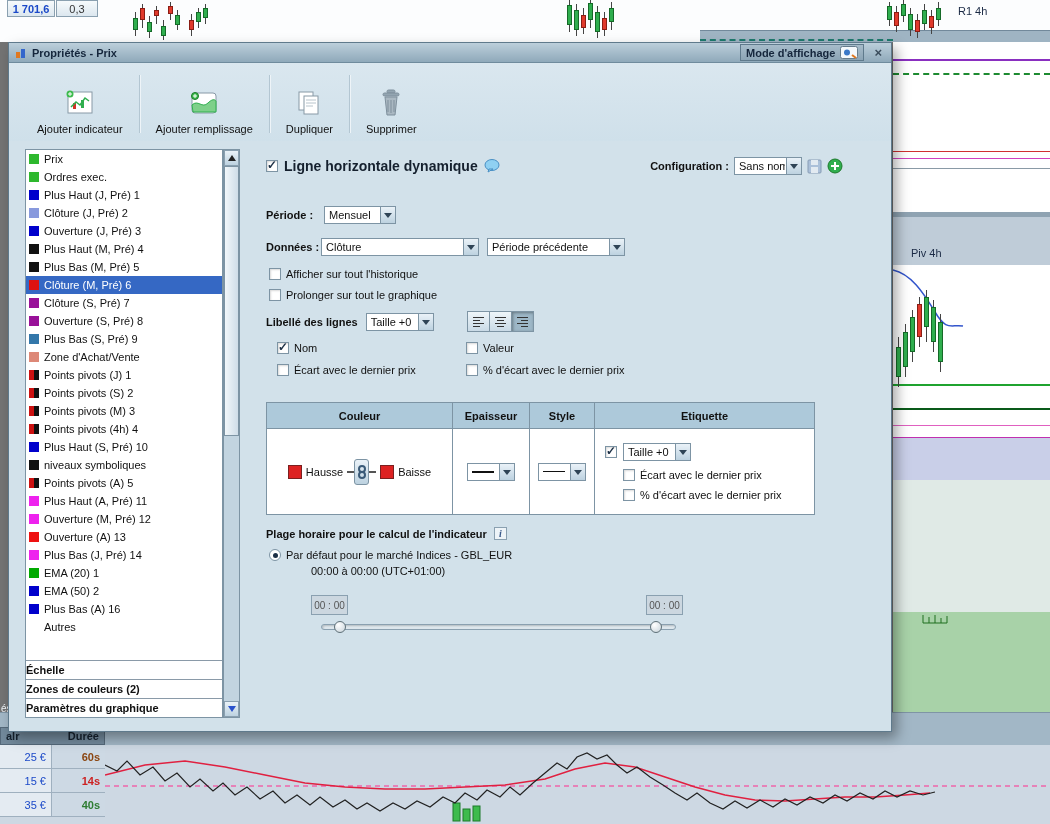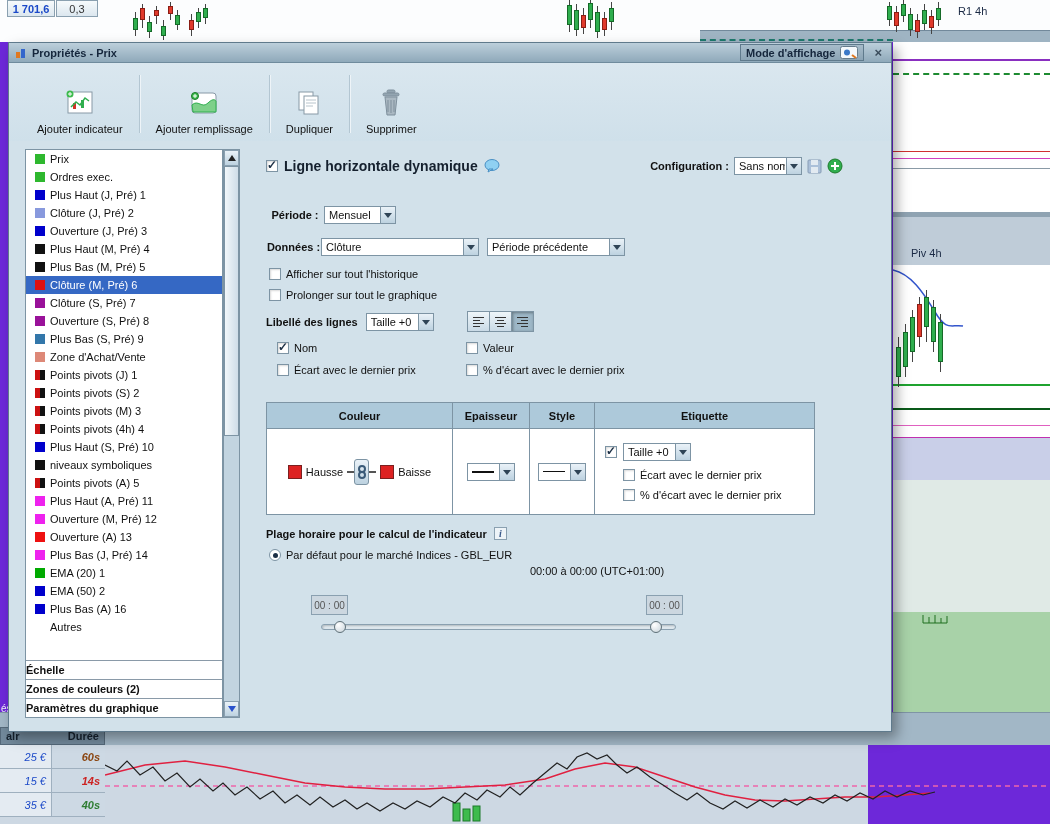--- a/index.html
+++ b/index.html
@@ -1,20 +1,20 @@
 <!DOCTYPE html>
 <html><head>
 <meta charset="utf-8">
 <style>
   * { box-sizing: border-box; margin: 0; padding: 0; }
   body { margin:0; background:#e8edf2; }
   .screen {
     position:relative; width:1050px; height:824px; overflow:hidden;
     font-family:"Liberation Sans", sans-serif; font-size:11px; color:#111;
-    background:#6d28d9;
+    background:#737373;
   }
   
   .bg-top{position:absolute;left:0;top:0;width:1050px;height:42px;background:#fcfdfe;z-index:1;}
   .pc{position:absolute;top:0;height:17px;border:1px solid #8aa0b0;background:linear-gradient(#f6fafc,#dce7ef);
       display:flex;align-items:center;justify-content:center;}
   .topband{position:absolute;left:700px;top:30px;width:350px;height:12px;background:#9fb4c3;border-top:1px solid #72899b;}
   .tealdash{position:absolute;left:700px;top:39px;width:193px;border-top:2px dashed #1d7a6e;}
   .r1{position:absolute;left:958px;top:5px;color:#1b2a45;}
   
   .cw{position:absolute;width:1px;background:#444;}
@@ -23,21 +23,21 @@
   .bg-right{position:absolute;left:893px;top:42px;width:157px;height:670px;background:#fff;overflow:hidden;z-index:1;}
   .hline{position:absolute;left:0;width:100%;}
   .dashgreen{border-top:2px dashed #1d8a30;height:0;}
   .rband{position:absolute;left:0;width:100%;}
   .piv{position:absolute;left:18px;top:205px;color:#1b2a45;}
   
   .band{position:absolute;left:0;top:712px;width:1050px;height:33px;background:#a2b7c6;border-top:1px solid #7f95a5;z-index:2;}
   .frag-es{position:absolute;left:1px;top:703px;color:#f0f4f8;font-size:10px;z-index:3;}
   .mini-head{position:absolute;left:0;top:727px;width:105px;height:18px;background:#72899b;border:1px solid #55697a;
      display:flex;align-items:center;justify-content:space-between;padding:0 5px;z-index:3;color:#16222e;font-weight:bold;}
-  .bg-bottom{position:absolute;left:0;top:745px;width:868px;height:79px;background:#cdd8e3;z-index:1;font-style:italic;}
+  .bg-bottom{position:absolute;left:0;top:745px;width:1050px;height:79px;background:#cdd8e3;z-index:1;}
   .mini-table{position:absolute;left:0;top:0;width:105px;}
   .mrow{display:flex;height:24px;border-bottom:1px solid #9fb0bf;}
   .mc1{width:52px;background:#e4ebf2;border-right:1px solid #9fb0bf;display:flex;align-items:center;justify-content:flex-end;
       padding-right:5px;color:#1b49c8;}
   .mc2{width:53px;background:#cdd9e4;display:flex;align-items:center;justify-content:flex-end;padding-right:5px;font-weight:bold;}
   .osc{position:absolute;left:105px;top:0;}
   
   .dialog{position:absolute;left:8px;top:42px;width:884px;height:690px;background:#d2e1ea;border:1px solid #5f7a8c;
      box-shadow:5px 6px 12px rgba(0,0,0,.35);z-index:10;}
   .titlebar{height:20px;background:linear-gradient(#bccfdb,#8fa9ba);display:flex;align-items:center;padding:0 6px;
@@ -48,34 +48,34 @@
      padding:1px 5px;height:17px;color:#15263c;font-weight:bold;}
   .close{color:#3a4c5c;font-weight:bold;font-size:13px;cursor:default;padding:0 3px;}
   .toolbar{height:78px;display:flex;align-items:stretch;padding:4px 10px 0 14px;background:linear-gradient(#dae7ef,#cfe0ea);}
   .tbtn{display:flex;flex-direction:column;align-items:center;justify-content:flex-end;padding:4px 14px 6px;gap:6px;}
   .tdiv{width:1px;background:#b3c6d2;margin:8px 2px;box-shadow:1px 0 0 #eef4f8;}
   .content{position:absolute;top:98px;left:8px;right:8px;bottom:8px;}
   
   .listbox{position:absolute;left:8px;top:8px;width:198px;height:569px;background:#fff;border:1px solid #7d94a4;
      display:flex;flex-direction:column;overflow:hidden;}
   .list{flex:1;overflow:hidden;}
-  .li{display:flex;align-items:center;height:18px;padding-left:9px;cursor:default;}
+  .li{display:flex;align-items:center;height:18px;padding-left:3px;cursor:default;}
   .li .sw{width:10px;height:10px;margin-right:5px;flex:none;}
   .li.sel{background:#3568c4;color:#fff;}
   .sec{height:19px;border-top:1px solid #8a9aa8;font-weight:bold;display:flex;align-items:center;}
   .vscroll{position:absolute;left:206px;top:8px;width:17px;height:569px;background:#c2d4e0;border:1px solid #7d94a4;}
   .sbtn{position:absolute;left:0;width:15px;height:16px;background:linear-gradient(#eaf2f8,#bdd2e0);border:1px solid #8aa0b0;
      display:flex;align-items:center;justify-content:center;}
   .sbtn.up{top:0;} .sbtn.down{bottom:0;}
   .tri-up{border:4px solid transparent;border-bottom:6px solid #222;margin-top:-4px;}
   .tri-down{border:4px solid transparent;border-top:6px solid #2a52cc;margin-bottom:-4px;}
   .thumb{position:absolute;left:0;top:16px;width:15px;height:270px;background:linear-gradient(90deg,#f2f7fa,#cfdde8);
      border:1px solid #7d94a4;}
   
-  .panel{position:absolute;left:232px;top:0;right:0;bottom:0;padding:16px 0 0 17px;text-align:center;}
+  .panel{position:absolute;left:232px;top:0;right:0;bottom:0;padding:16px 0 0 17px;}
   .row{display:flex;align-items:center;}
   .bold{font-weight:bold;}
   .big-title{font-size:14px;font-weight:bold;color:#15202e;margin:0 6px;}
   .select{display:inline-flex;align-items:center;height:18px;background:#fff;border:1px solid #7d94a4;position:relative;
      padding-right:16px;}
   .select .sv{padding:0 4px;white-space:nowrap;overflow:hidden;}
   .select .arr{position:absolute;right:0;top:0;bottom:0;width:15px;background:linear-gradient(#eaf2f8,#bdd2e0);
      border-left:1px solid #7d94a4;display:flex;align-items:center;justify-content:center;}
   .select .arr::after{content:"";border:4px solid transparent;border-top:5px solid #2f4456;margin-top:5px;}
   .cb{width:12px;height:12px;background:#fff;border:1px solid #7d94a4;display:inline-block;position:relative;flex:none;

